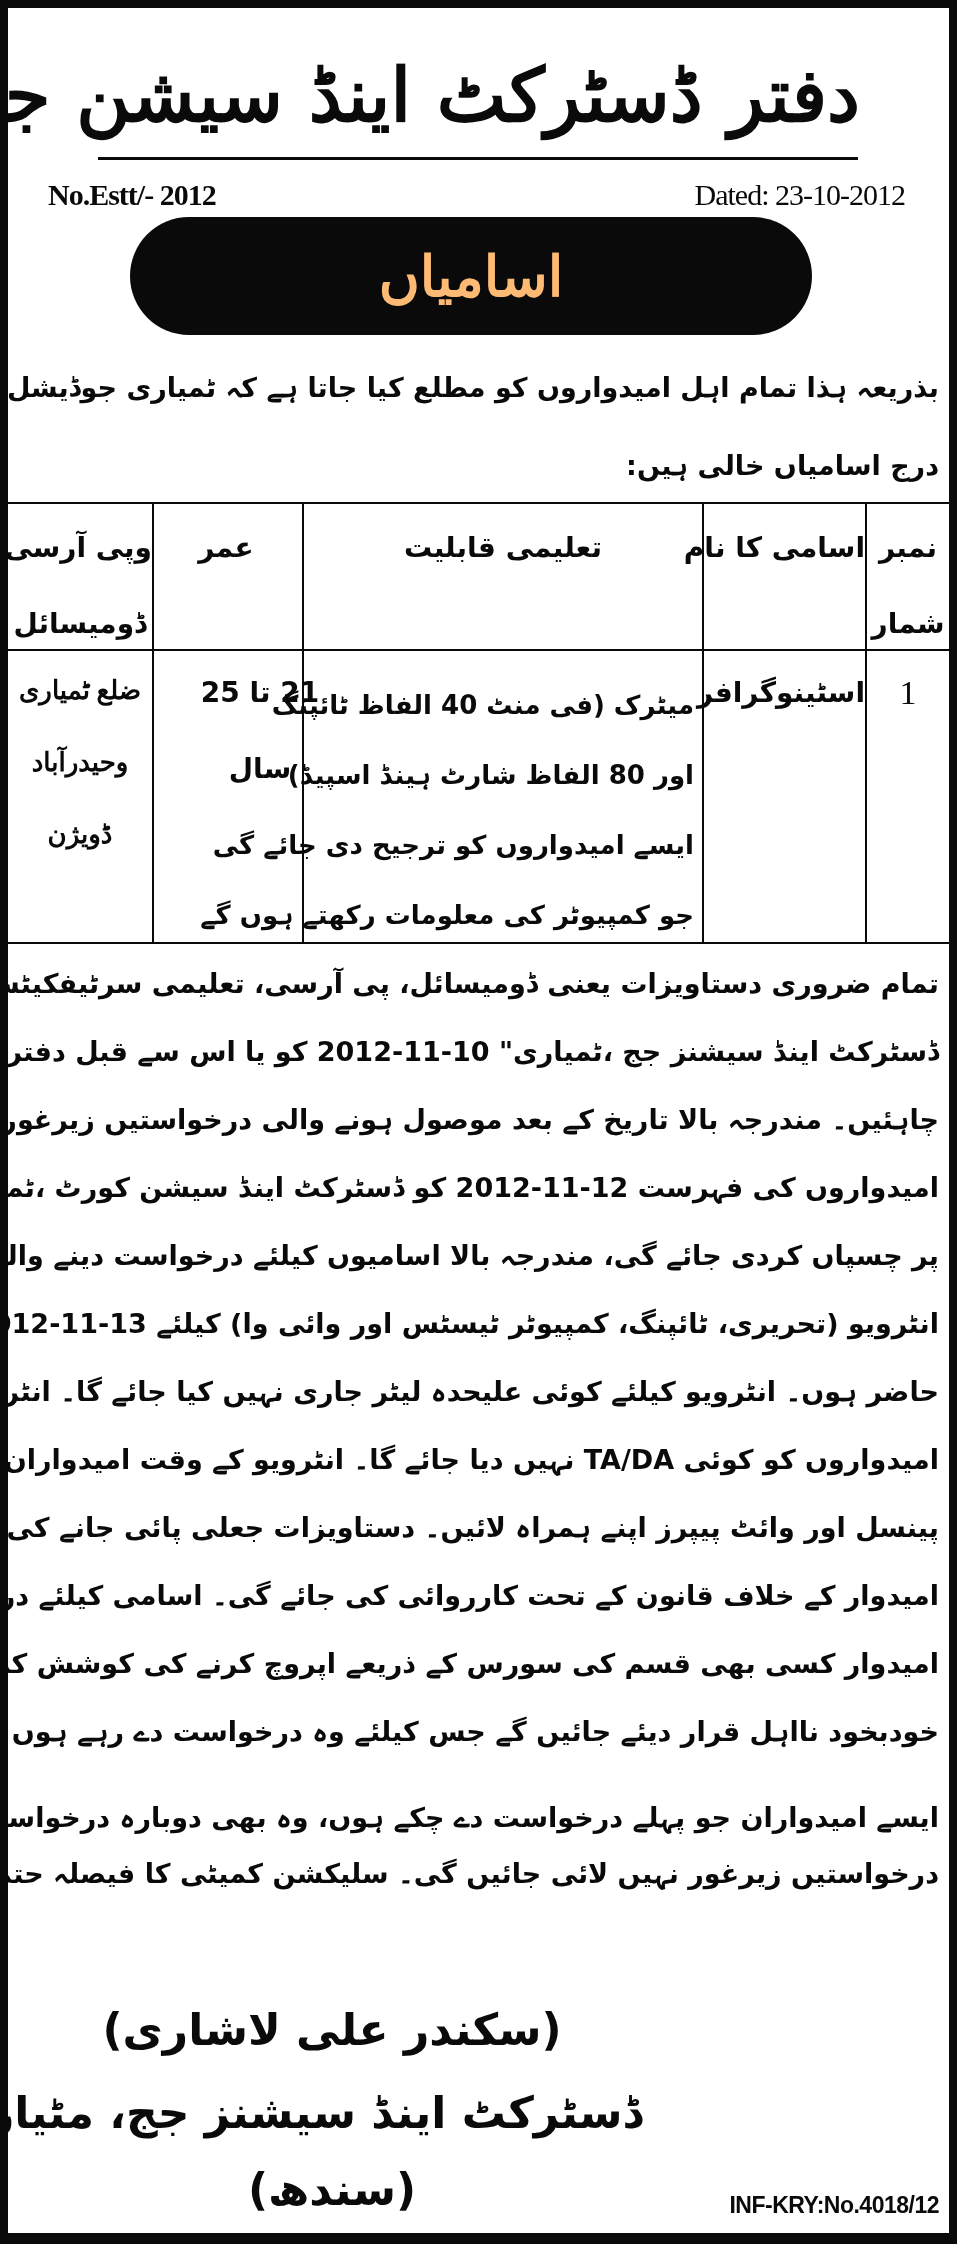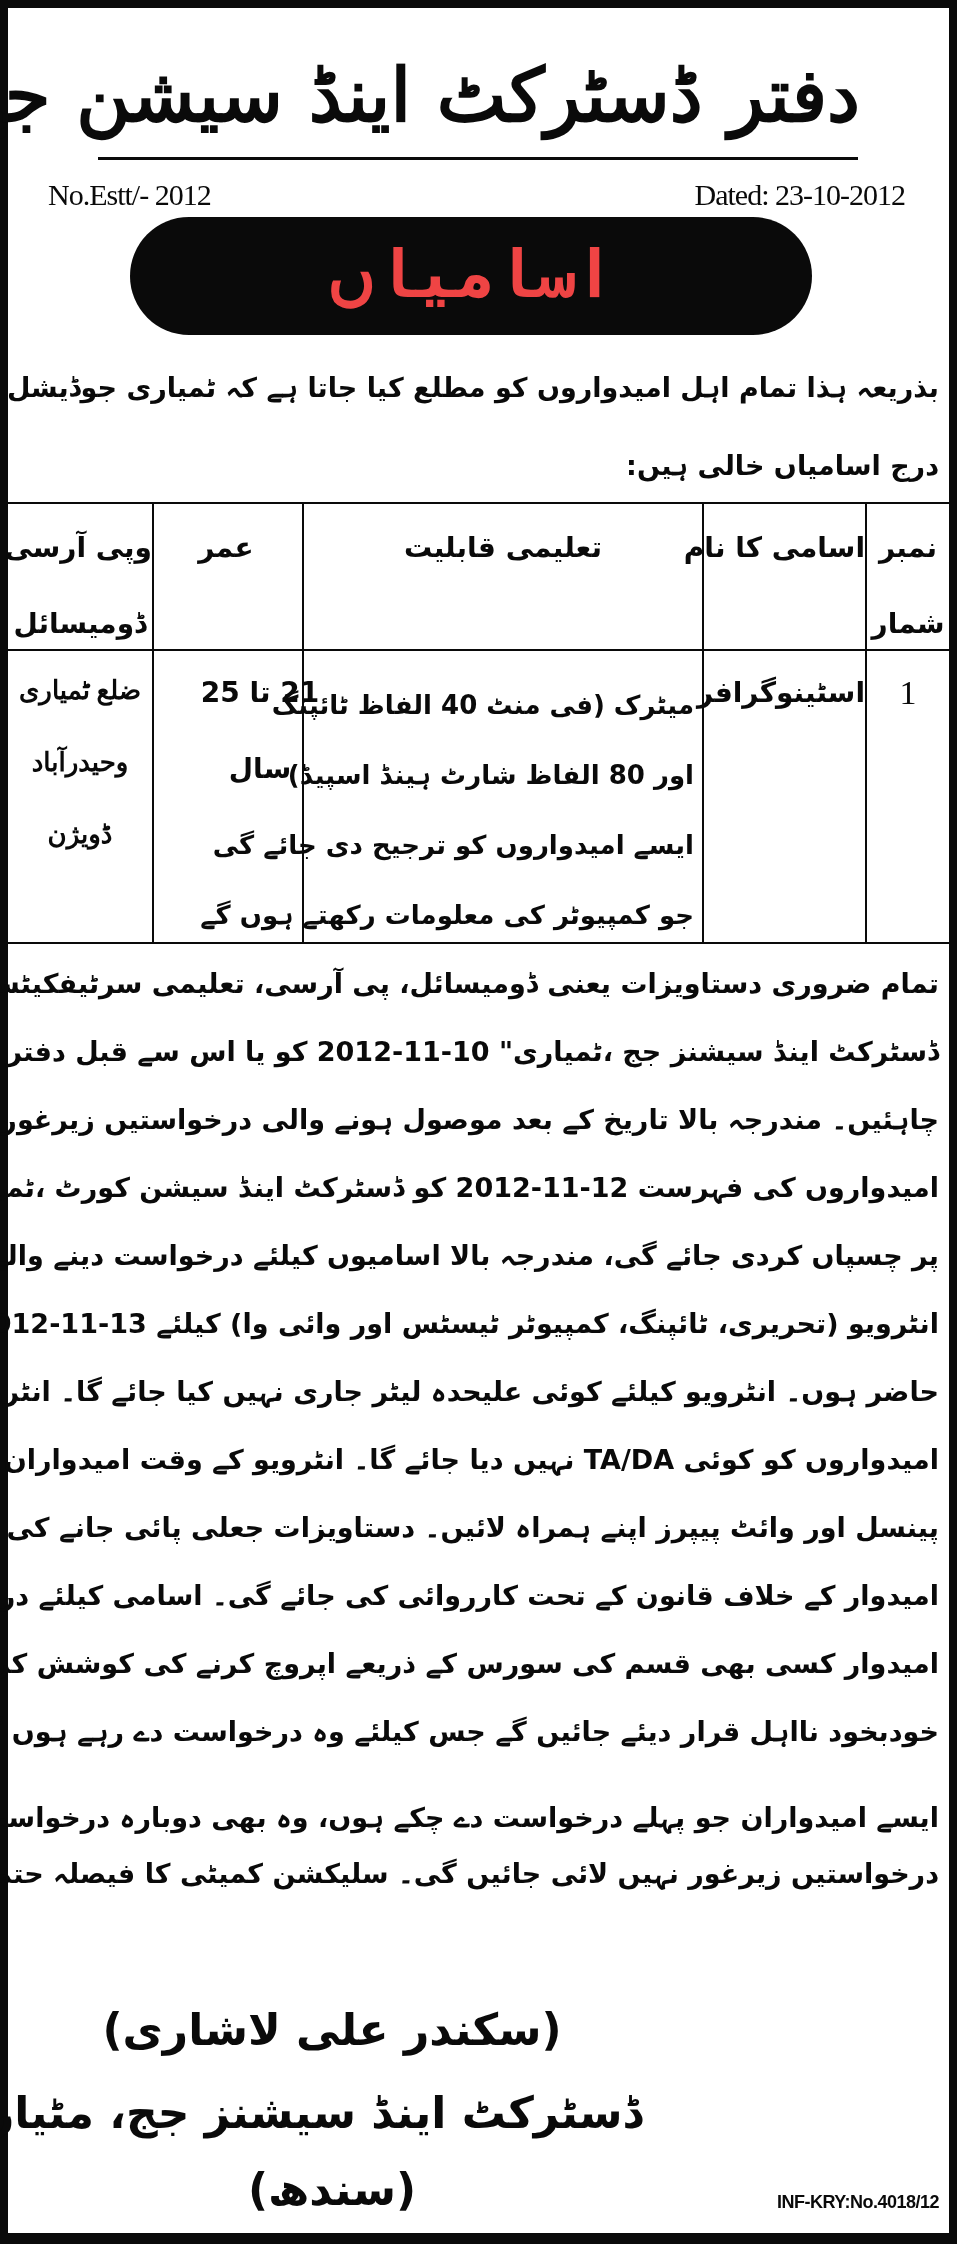--- a/index.html
+++ b/index.html
@@ -6,42 +6,42 @@
   body { width: 957px; height: 2244px; position: relative; overflow: hidden;
          font-family: "DejaVu Sans", sans-serif; color: #0a0a0a; }
   .frame { position: absolute; left: 0; top: 0; width: 957px; height: 2244px;
            box-sizing: border-box; border: 8px solid #0a0a0a; border-bottom-width: 11px; background: #fff; }
   .abs { position: absolute; }
   .urdu { direction: rtl; font-family: "DejaVu Sans", sans-serif; font-weight: bold; white-space: nowrap; }
   .title { left: 100px; width: 760px; top: 40px; height: 110px; text-align: center;
            font-size: 74px; line-height: 110px; font-family: "DejaVu Serif", serif; font-weight: bold; }
   .rule { left: 98px; width: 760px; top: 157px; height: 3px; background: #0a0a0a; }
   .ref { top: 178px; font-family: "Liberation Serif", serif; font-size: 30px; line-height: 34px; letter-spacing: -1px; }
-  .ref-left { left: 48px; }
+  .ref-left { left: 48px; font-weight: bold; }
   .ref-right { right: 52px; }
   .banner { left: 130px; width: 682px; top: 217px; height: 118px; background: #0a0a0a;
             border-radius: 59px; display: flex; align-items: center; justify-content: center; }
-  .banner span { color: #ef4444; font-size: 66px; font-weight: bold; direction: rtl;
-                 font-family: Liberation Mono, monospace; letter-spacing: 8px; }
+  .banner span { color: #fdba74; font-size: 56px; font-weight: bold; direction: rtl;
+                 font-family: Liberation Sans, sans-serif; letter-spacing: 8px; }
   .intro { right: 18px; width: 920px; text-align: right; font-size: 27px; line-height: 40px; }
   .intro1 { top: 368px; }
   .intro2 { top: 446px; }
   .hline { left: 8px; width: 941px; height: 2px; background: #0a0a0a; }
   .vline { width: 2px; background: #0a0a0a; top: 503px; height: 441px; }
   .cell { text-align: center; font-size: 28px; line-height: 76px; direction: rtl; font-weight: bold; }
   .cell .ln { display: block; white-space: nowrap; }
   .body-text { right: 18px; width: 922px; text-align: justify; text-align-last: right;
                direction: rtl; font-size: 27px; line-height: 68px; font-weight: bold; }
   .body-line { display: block; white-space: nowrap; text-align: right; }
   .sig { left: 22px; width: 620px; text-align: center; direction: rtl; font-weight: bold; white-space: nowrap; }
   .sig-name { top: 1995px; font-size: 44px; line-height: 70px; }
   .sig-title { top: 2078px; font-size: 44px; line-height: 70px; }
   .sig-prov { top: 2155px; font-size: 44px; line-height: 70px; }
   .code { right: 18px; top: 2192px; font-family: "Liberation Sans", sans-serif; font-weight: bold;
-          font-size: 18px; letter-spacing: -0.5px; padding-left: 10px; }
+          font-size: 23px; letter-spacing: -0.5px; padding-left: 10px; }
 </style>
 </head>
 <body>
 
 <div class="frame"></div>
 
 <div class="abs urdu title">دفتر ڈسٹرکٹ اینڈ سیشن جج ،ٹمیاری</div>
 <div class="abs rule"></div>
 <div class="abs ref ref-left">No.Estt/- 2012</div>
 <div class="abs ref ref-right">Dated: 23-10-2012</div>

